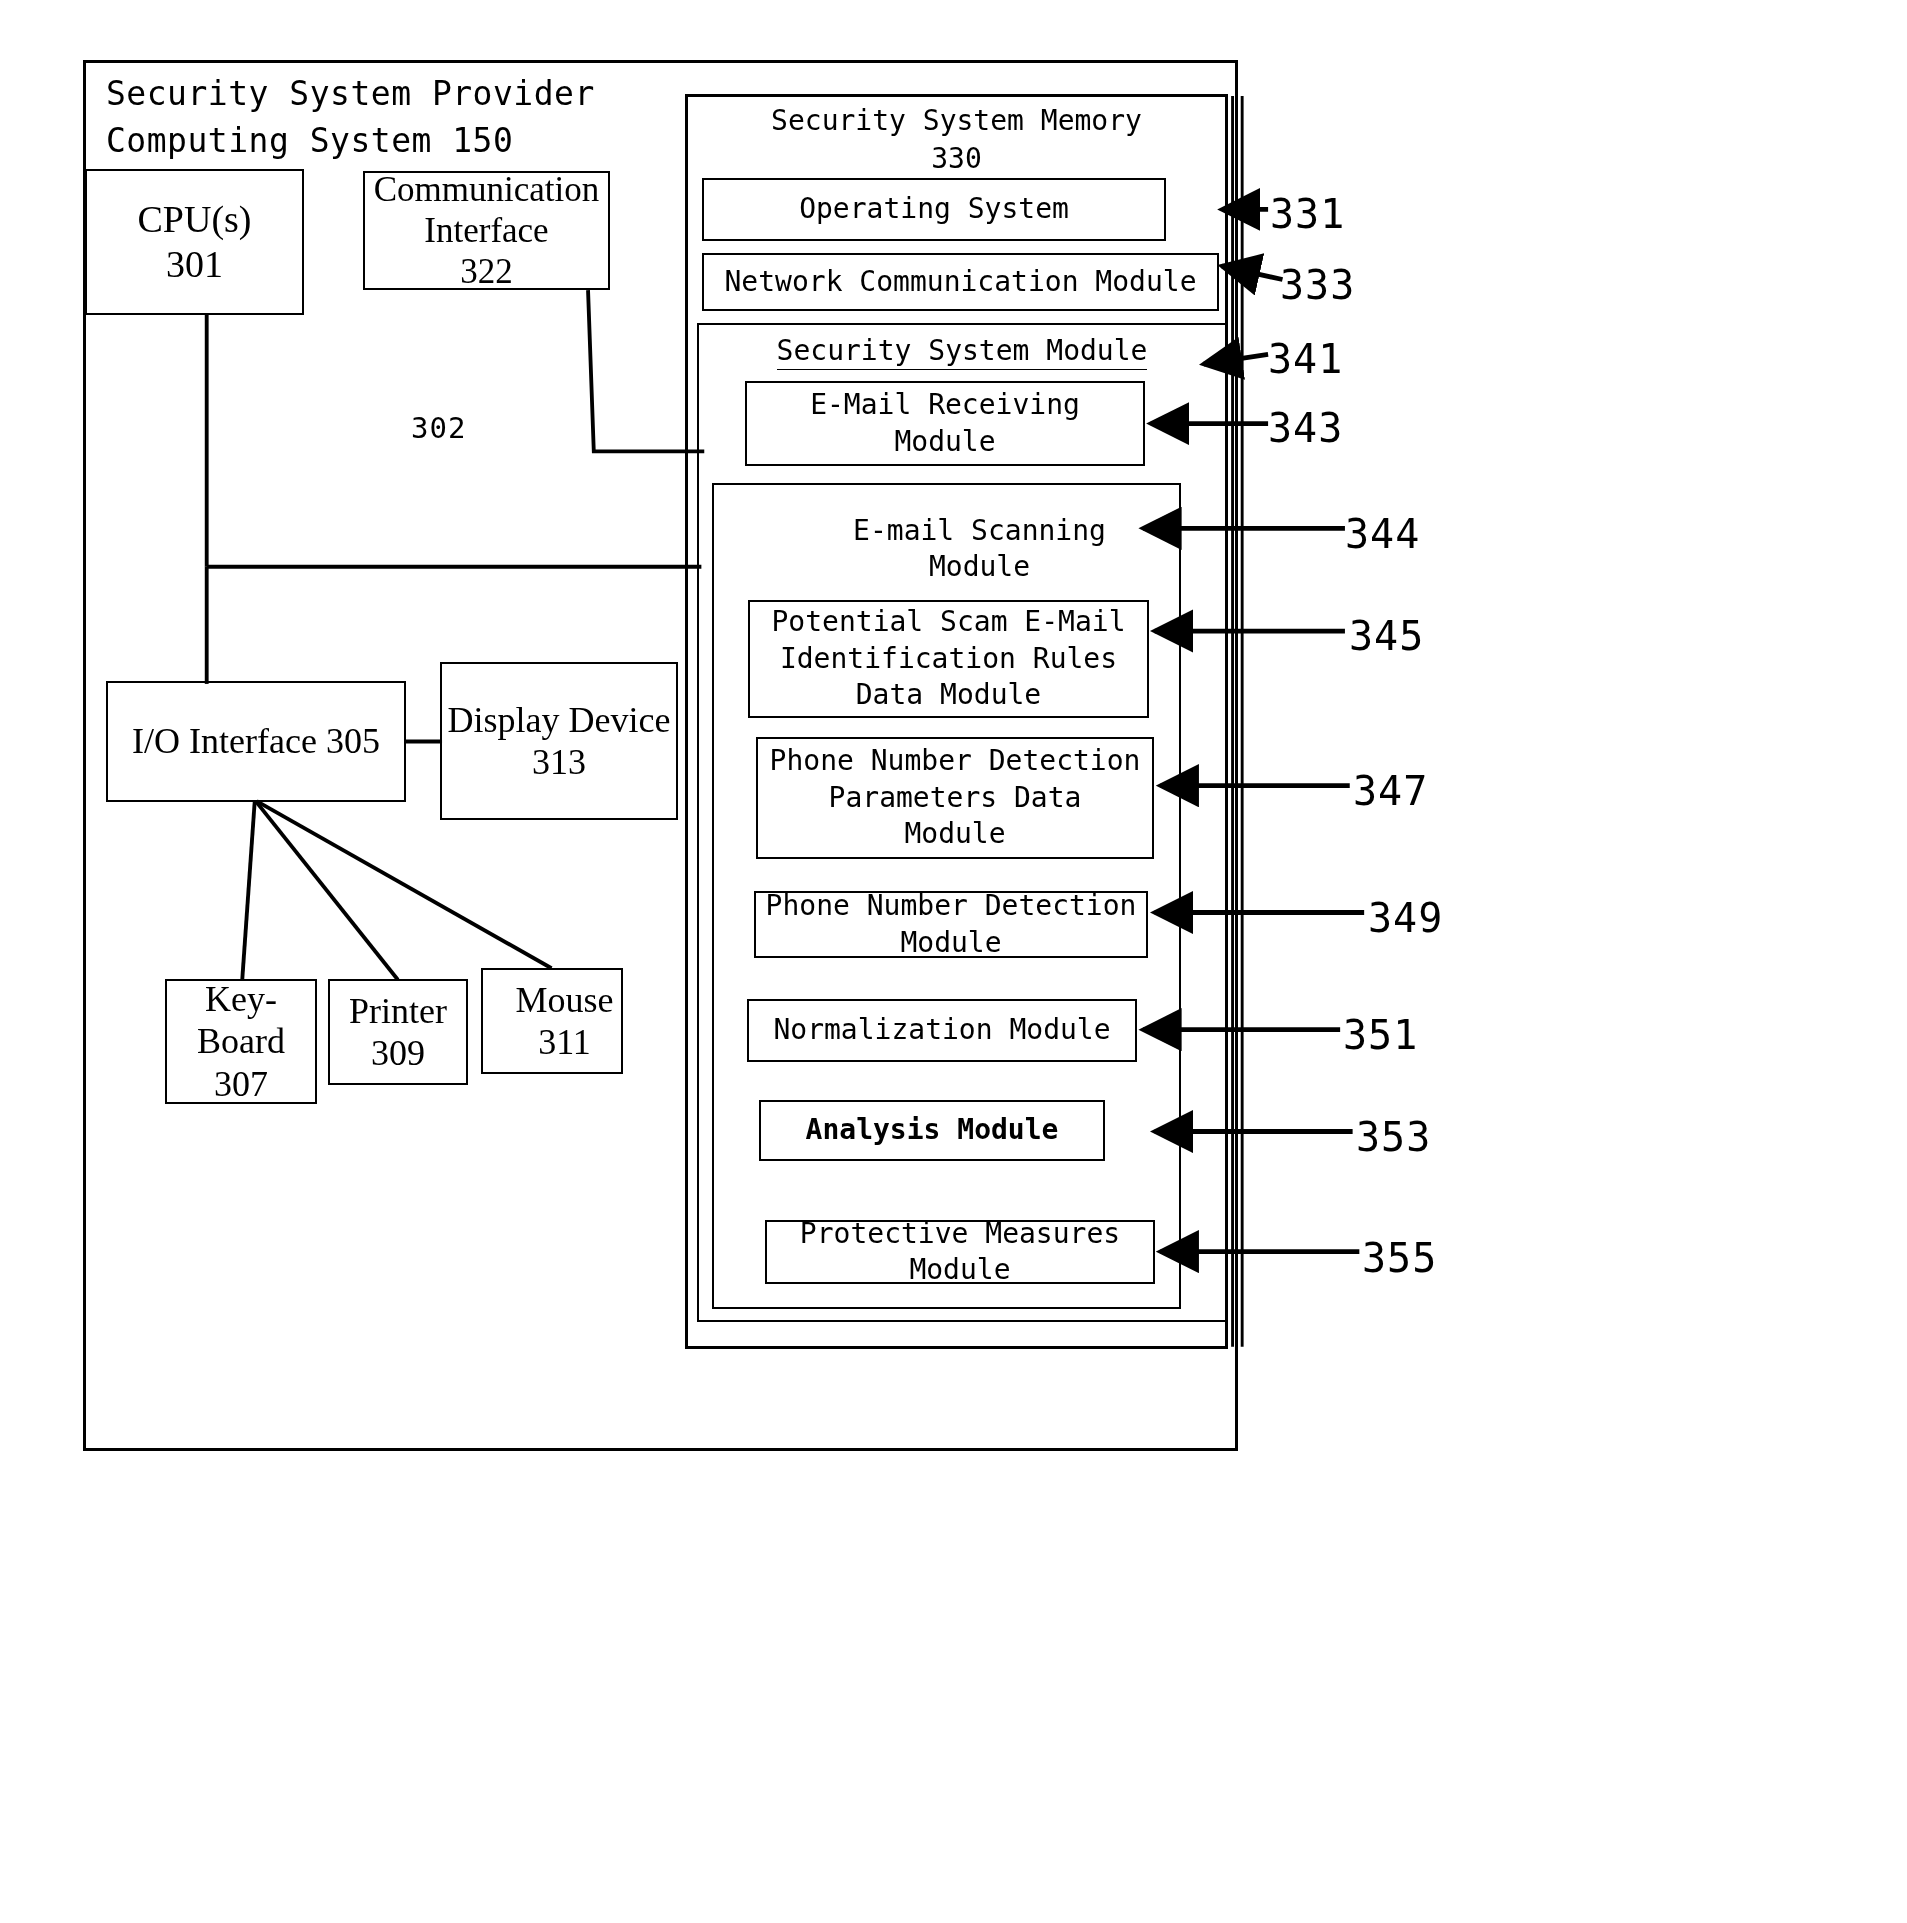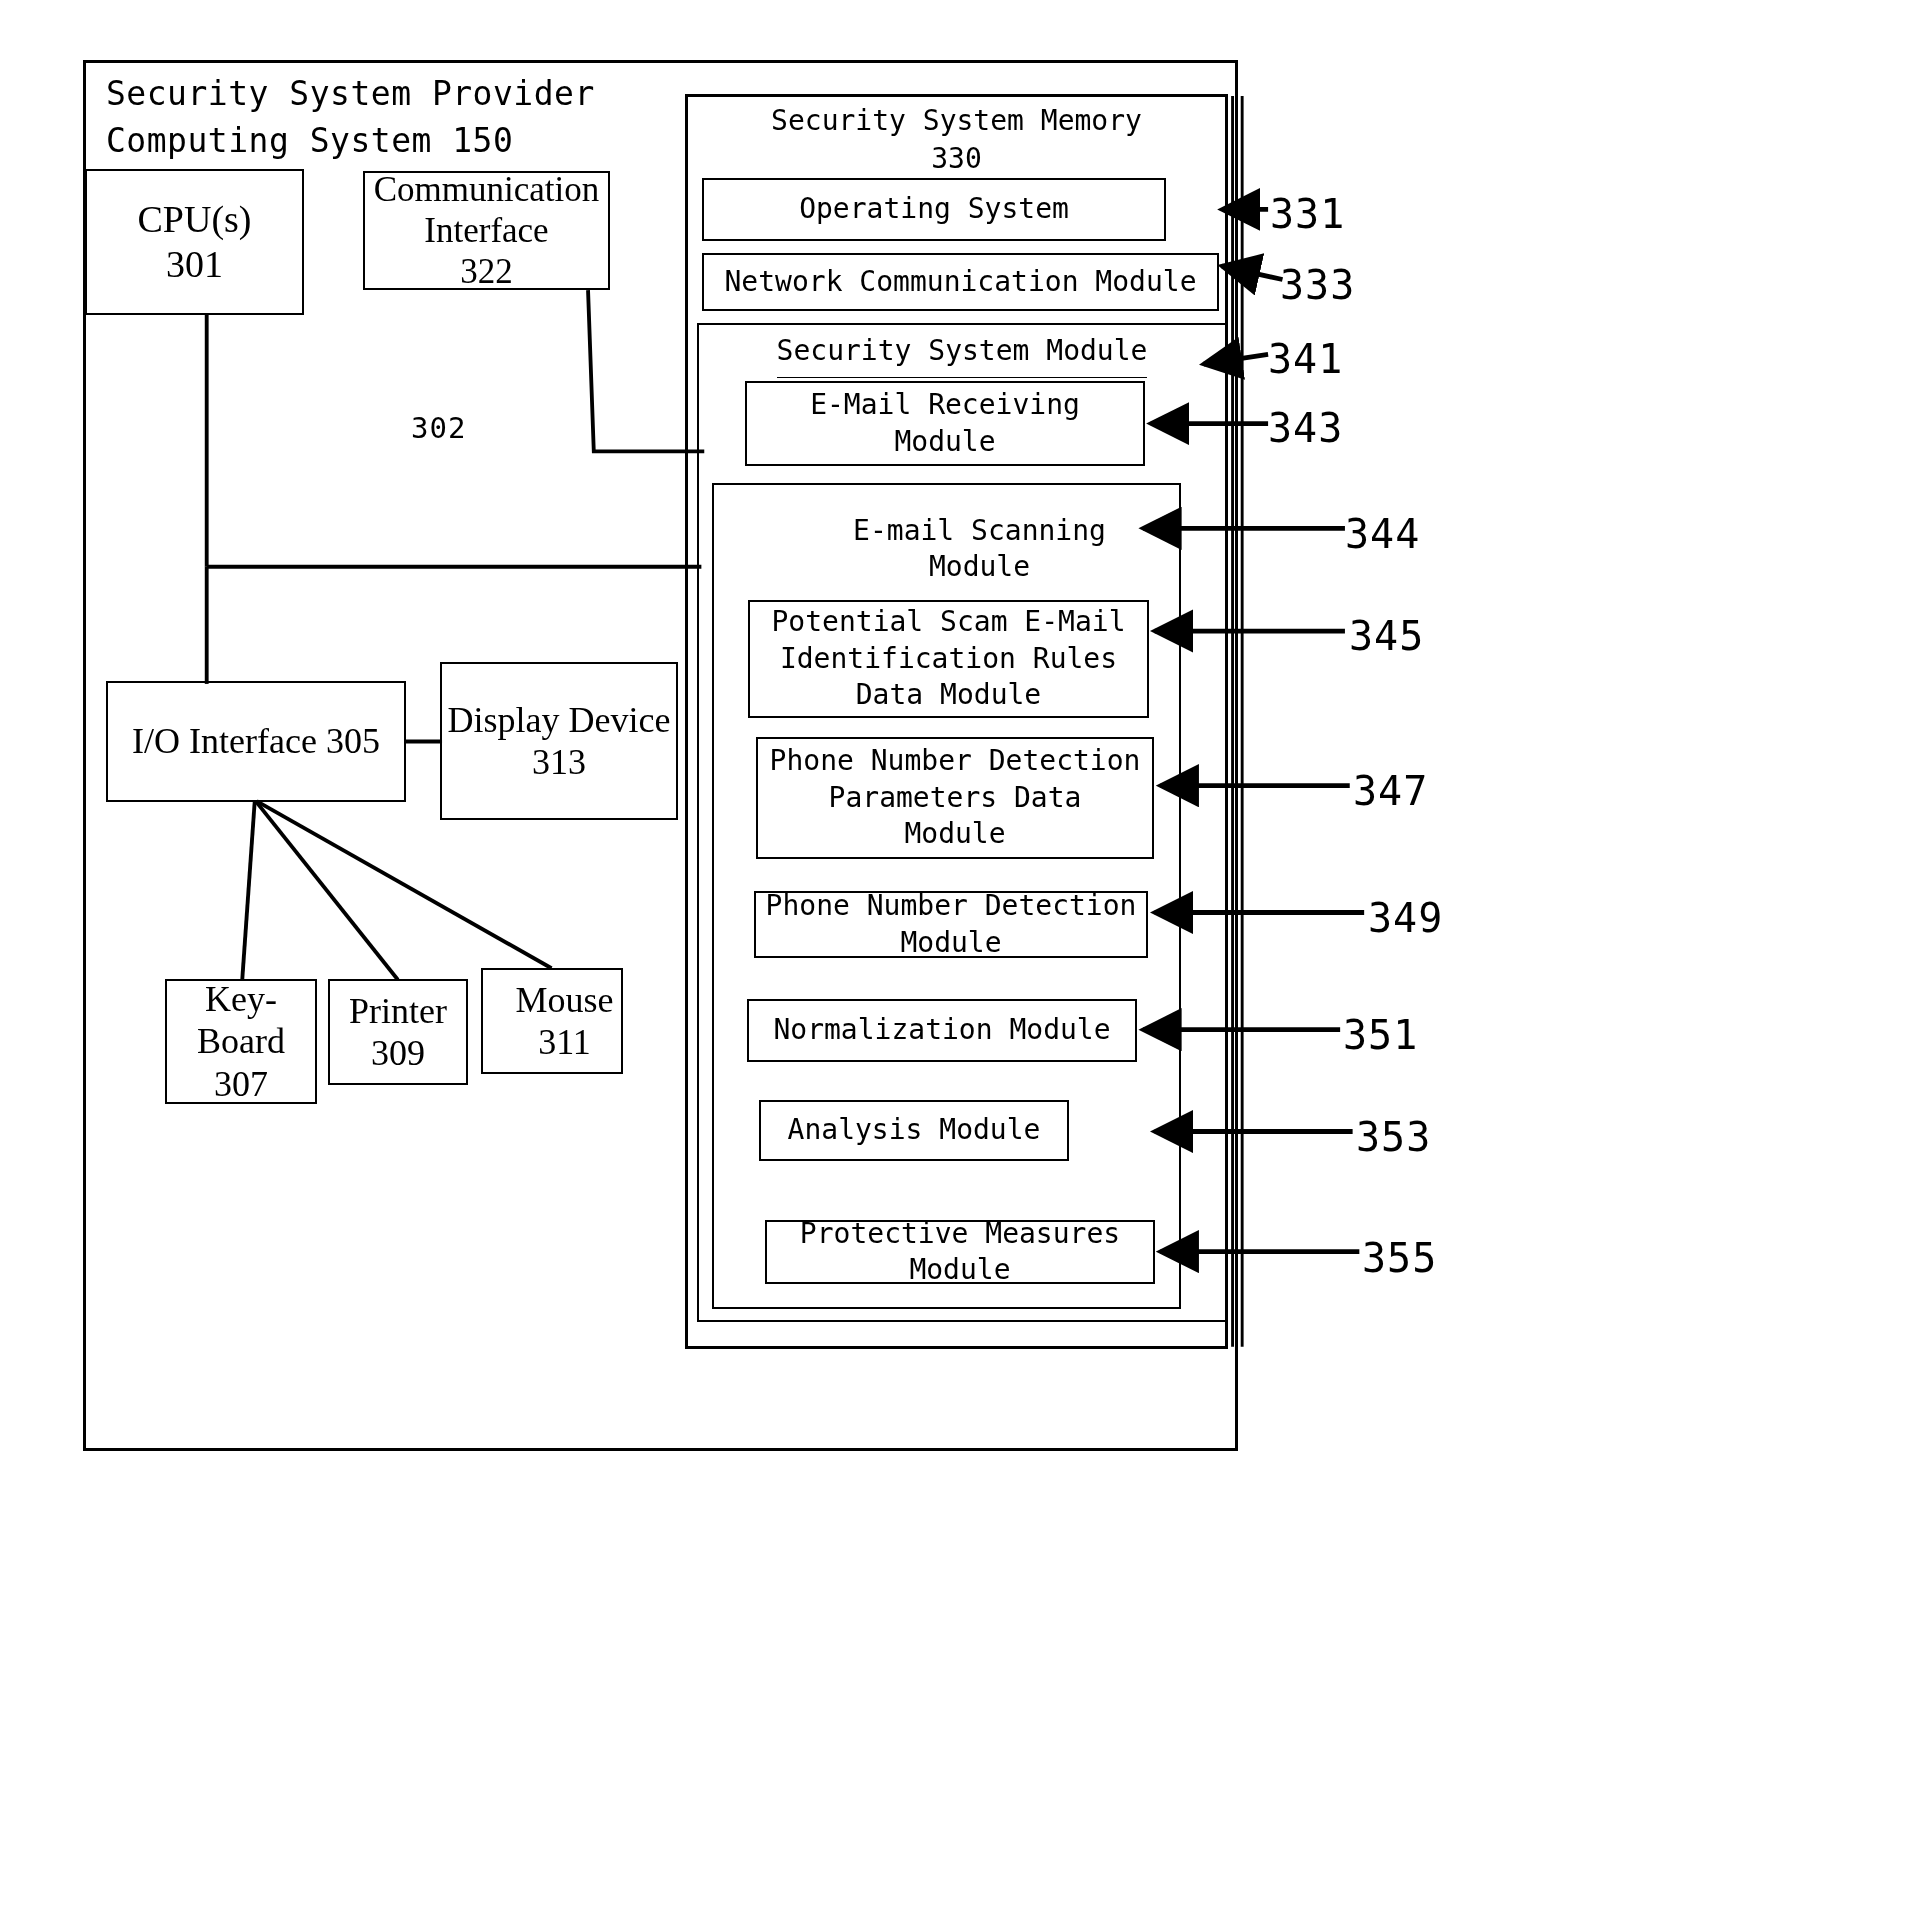--- a/index.html
+++ b/index.html
@@ -100,21 +100,21 @@
     box-sizing: border-box;
   }
   #ssm-title {
     position: absolute;
     left: 697px; top: 334px;
     width: 530px;
     text-align: center;
     font-family: "DejaVu Sans Mono", "Liberation Mono", monospace;
     font-size: 28px;
   }
-  #ssm-title span { border-bottom: 1.9px solid #000; padding-bottom: 10px; }
+  #ssm-title span { border-bottom: 1.9px solid #000; padding-bottom: 2px; }
 
   #email-recv-box { left: 745px; top: 381px; width: 400px; height: 85px; font-size: 28px; }
 
   #scan-frame {
     position: absolute;
     left: 712px; top: 483px;
     width: 469px; height: 826px;
     border: 2.9px solid #000;
     box-sizing: border-box;
   }
@@ -126,21 +126,21 @@
     font-family: "DejaVu Sans Mono", "Liberation Mono", monospace;
     font-size: 28px;
     line-height: 1.3;
     white-space: pre-line;
   }
 
   #rules-box  { left: 748px; top: 600px; width: 401px; height: 118px; font-size: 28px; }
   #params-box { left: 756px; top: 737px; width: 398px; height: 122px; font-size: 28px; }
   #pnd-box    { left: 754px; top: 891px; width: 394px; height: 67px; font-size: 28px; }
   #norm-box   { left: 747px; top: 999px; width: 390px; height: 63px; font-size: 28px; }
-  #analysis-box { left: 759px; top: 1100px; width: 310px; height: 61px; font-size: 28px; }
+  #analysis-box { left: 759px; top: 1100px; width: 346px; height: 61px; font-size: 28px; font-weight: bold; }
   #protect-box  { left: 765px; top: 1220px; width: 390px; height: 64px; font-size: 28px; }
 
   
   .ref {
     position: absolute;
     font-family: "DejaVu Sans Mono", "Liberation Mono", monospace;
     font-size: 40px;
     letter-spacing: 1px;
     white-space: nowrap;
   }

